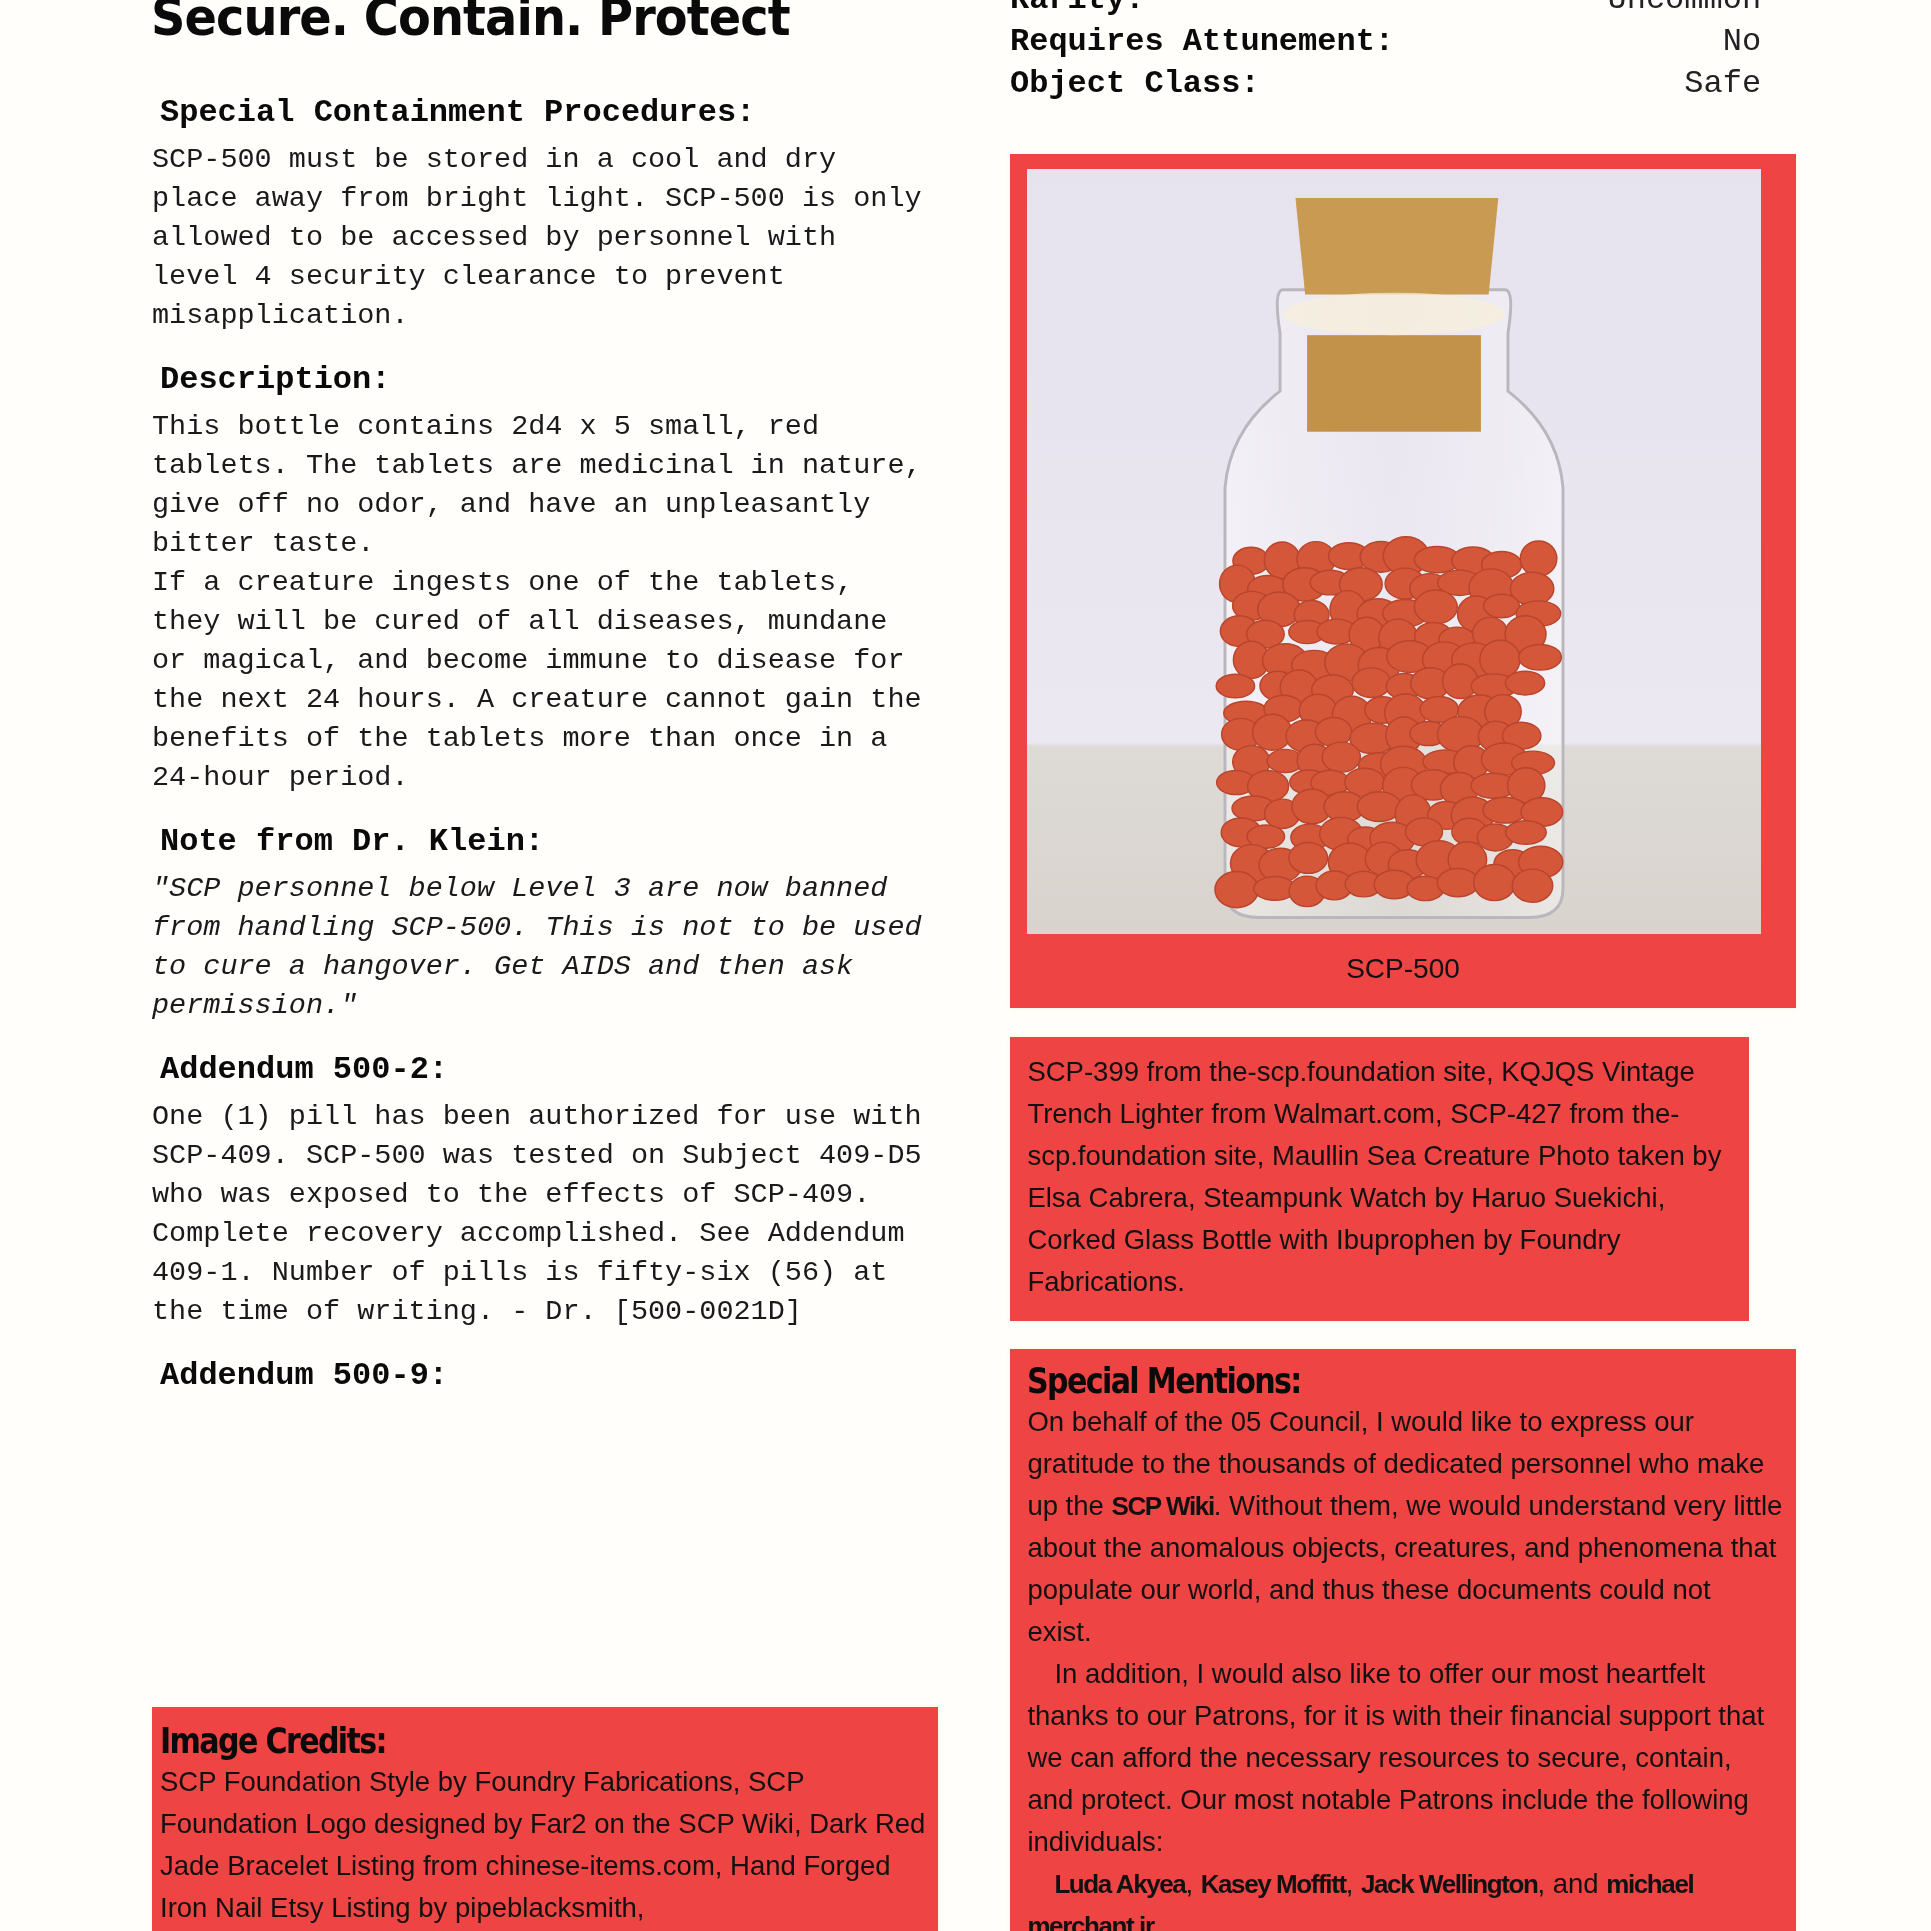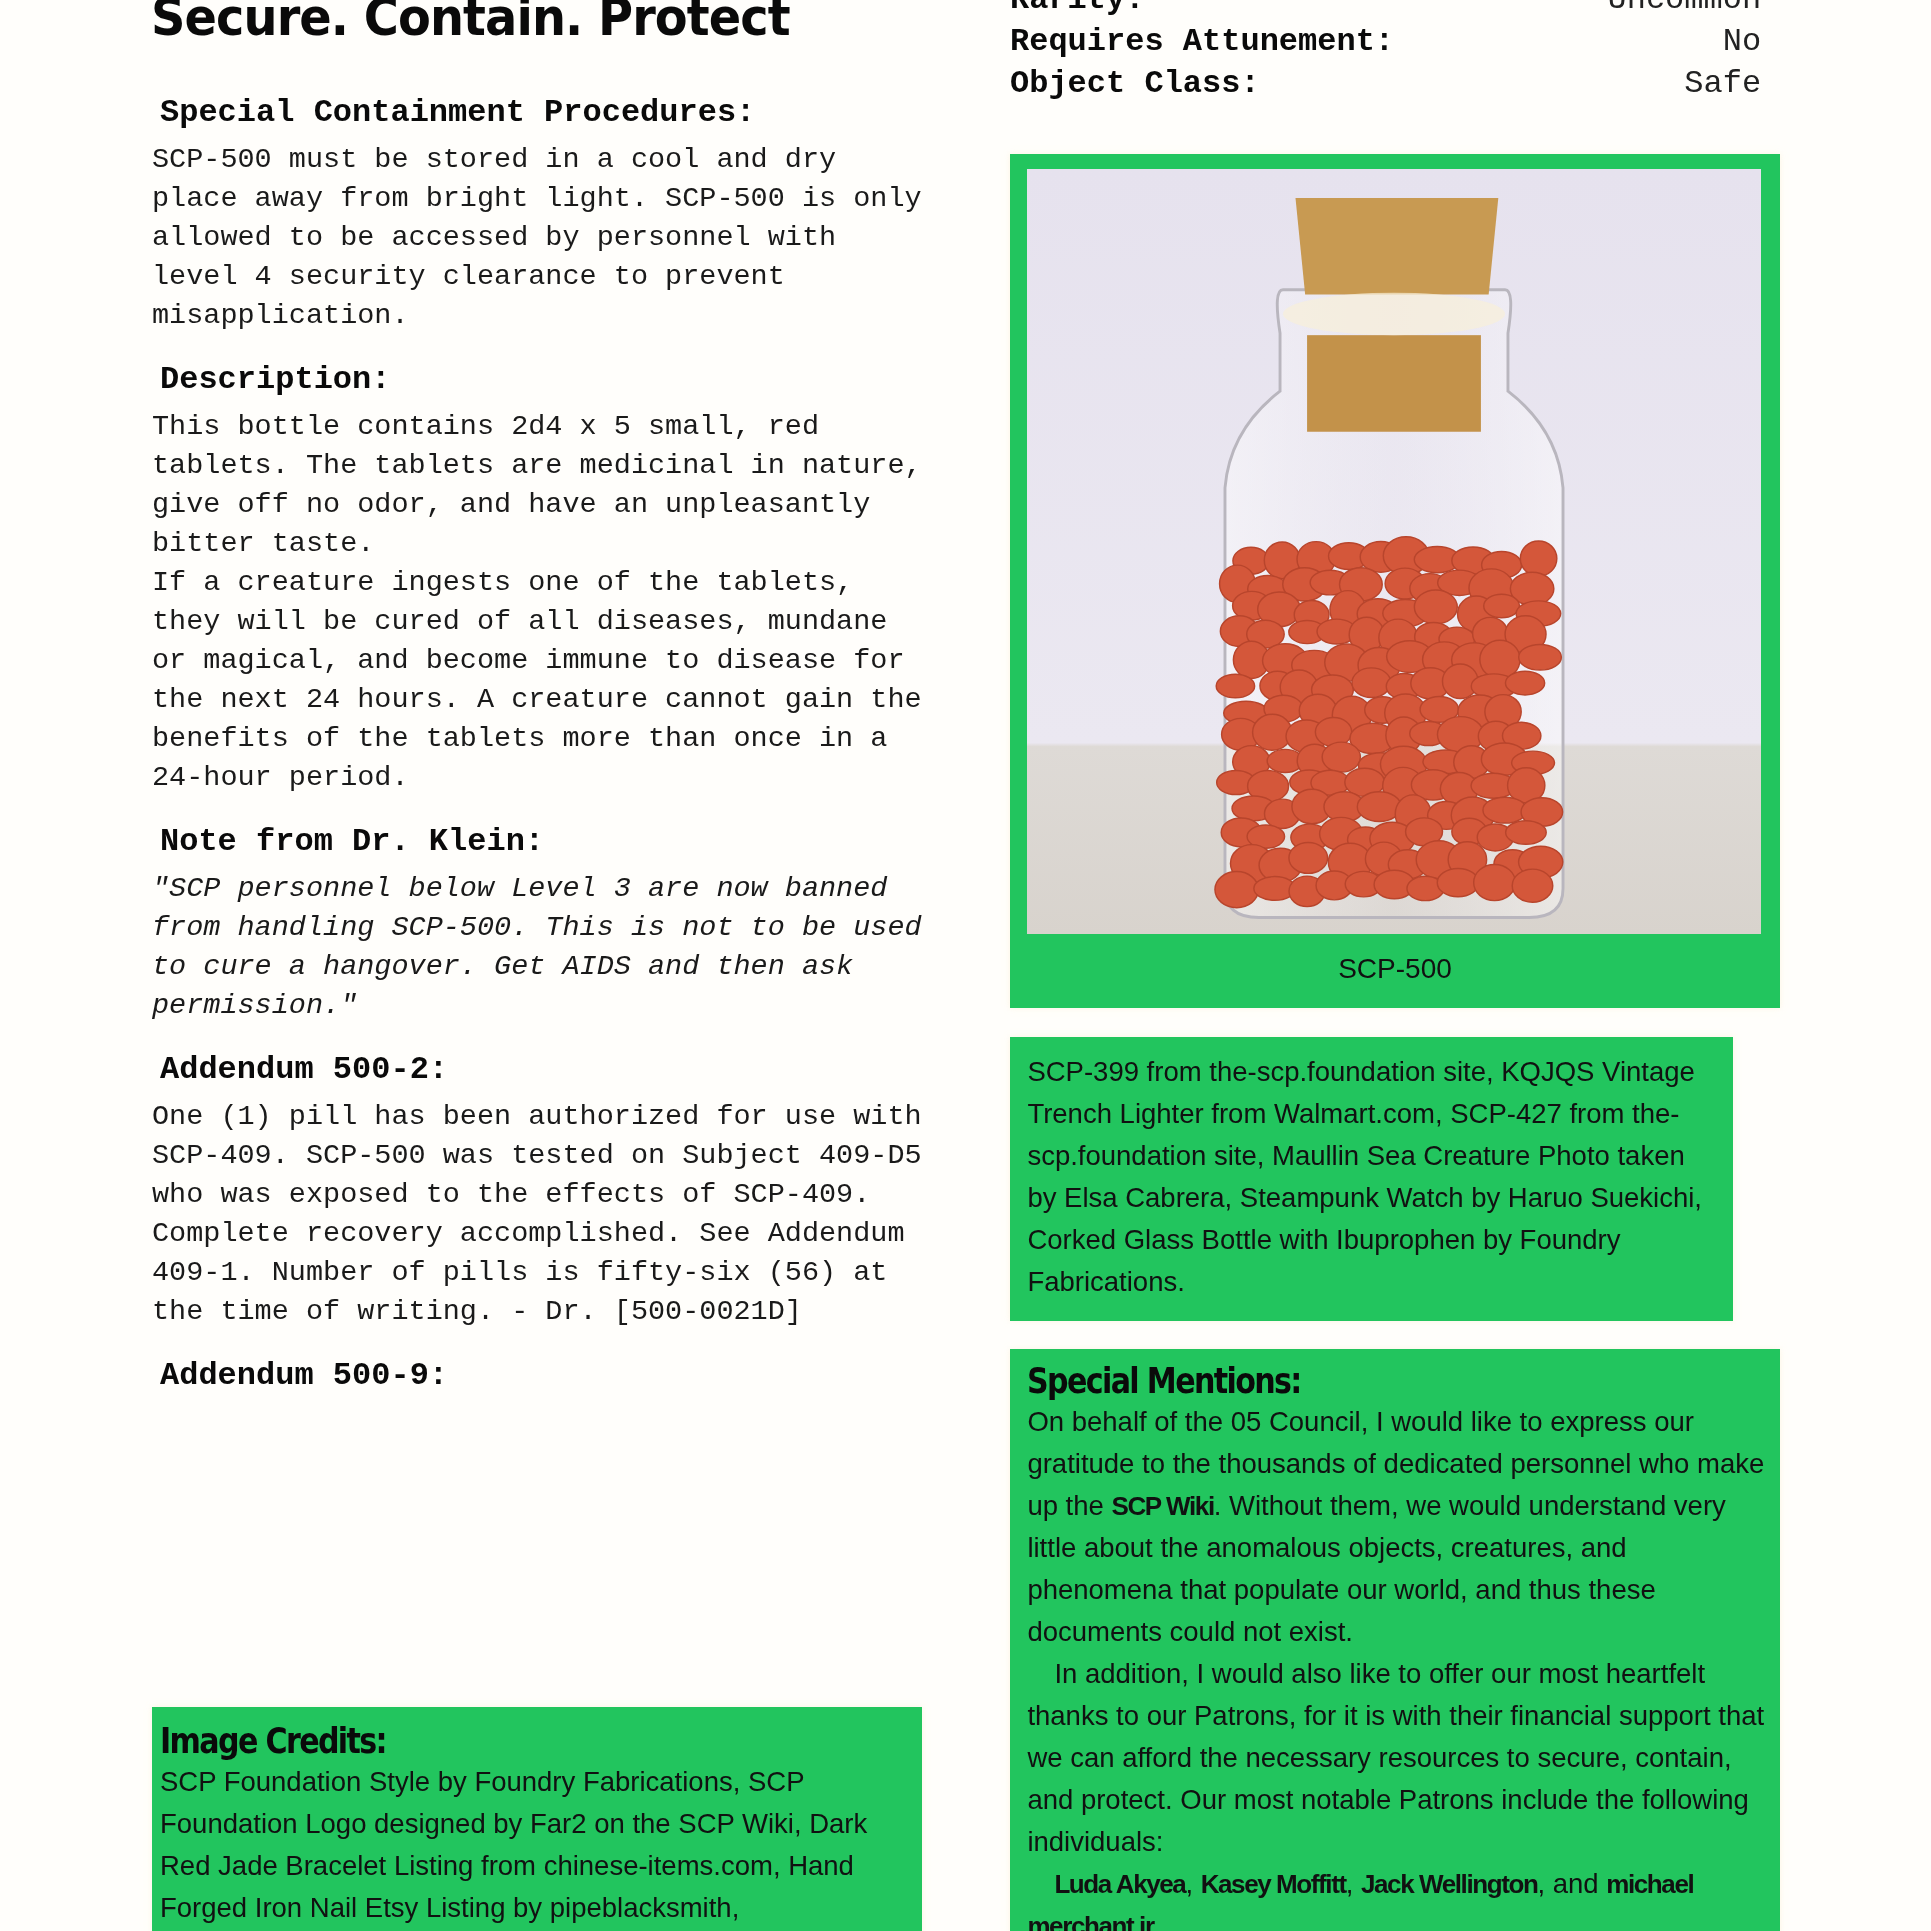--- a/index.html
+++ b/index.html
@@ -29,22 +29,23 @@
   }
   .sec-body.italic { font-style: italic; }
   .stats {
     position: absolute; left: 1010px; top: -21px; width: 753px;
     font-family: "Liberation Mono", monospace; font-size: 32px; line-height: 42px;
   }
   .stat-row { display: flex; justify-content: space-between; }
   .stat-label { font-weight: bold; color: #0a0a0a; }
   .stat-value { color: #222; padding-right: 1.9px; }
   .box {
-    position: absolute; background: #22c55e;
+    position: absolute; background: #ef4444;
     box-shadow: 0 0 5.8px rgba(250,240,210,0.6);
+    padding-left: 16px;
   }
   .figure-box { left: 1010px; top: 154px; width: 770px; height: 854px; }
   .photo {
     position: absolute; left: 17.4px; top: 15.4px; width: 734px; height: 765px;
     background: linear-gradient(#e6e2ee 0%, #ebe8f1 75%, #dedad6 75.5%, #d8d3cd 100%);
     overflow: hidden;
   }
   .caption {
     position: absolute; left: 0; right: 0; top: 799px; text-align: center;
     font-family: "Liberation Sans", sans-serif; font-size: 28px; color: #111;

